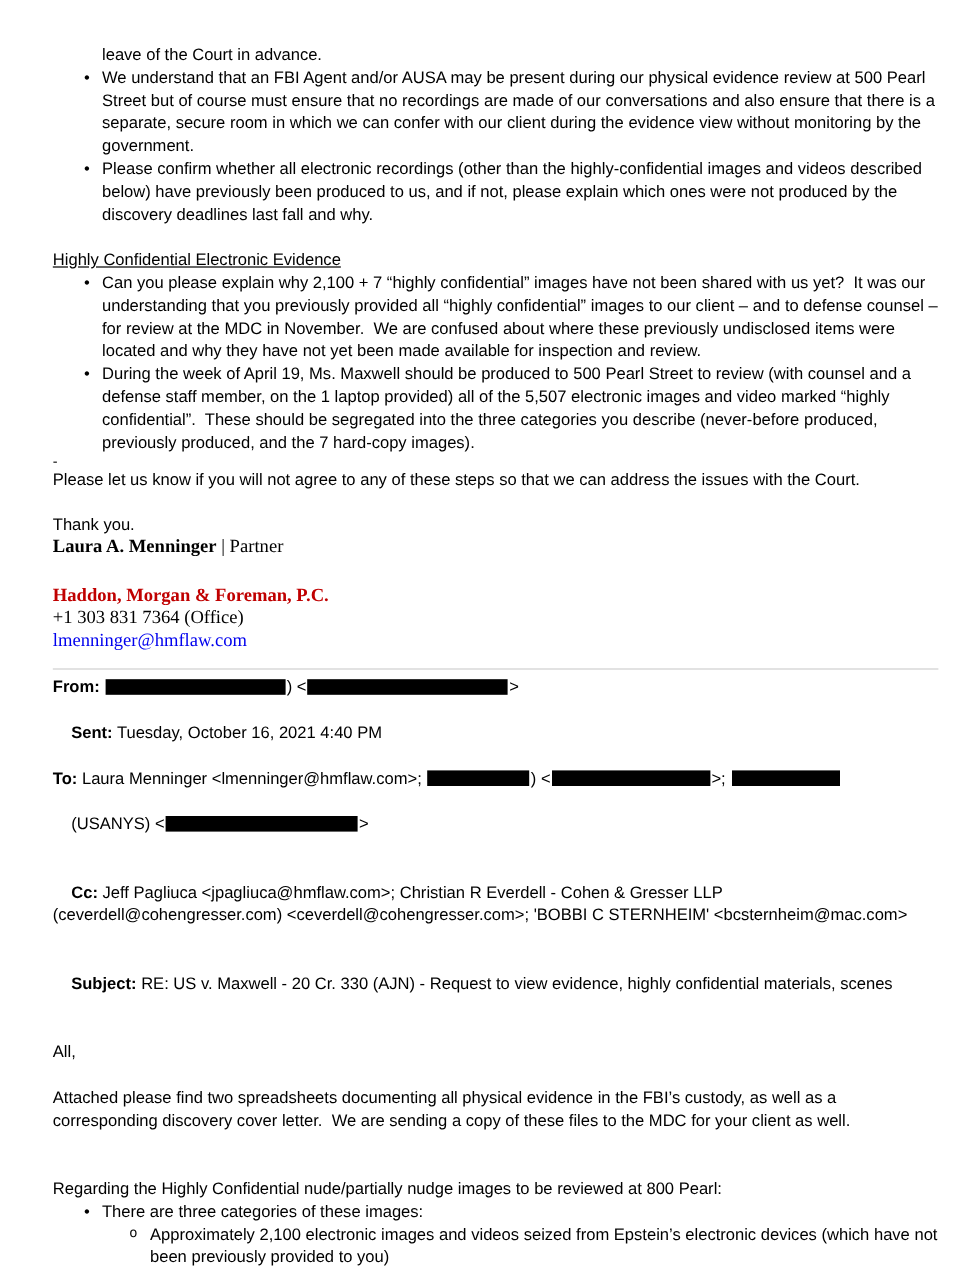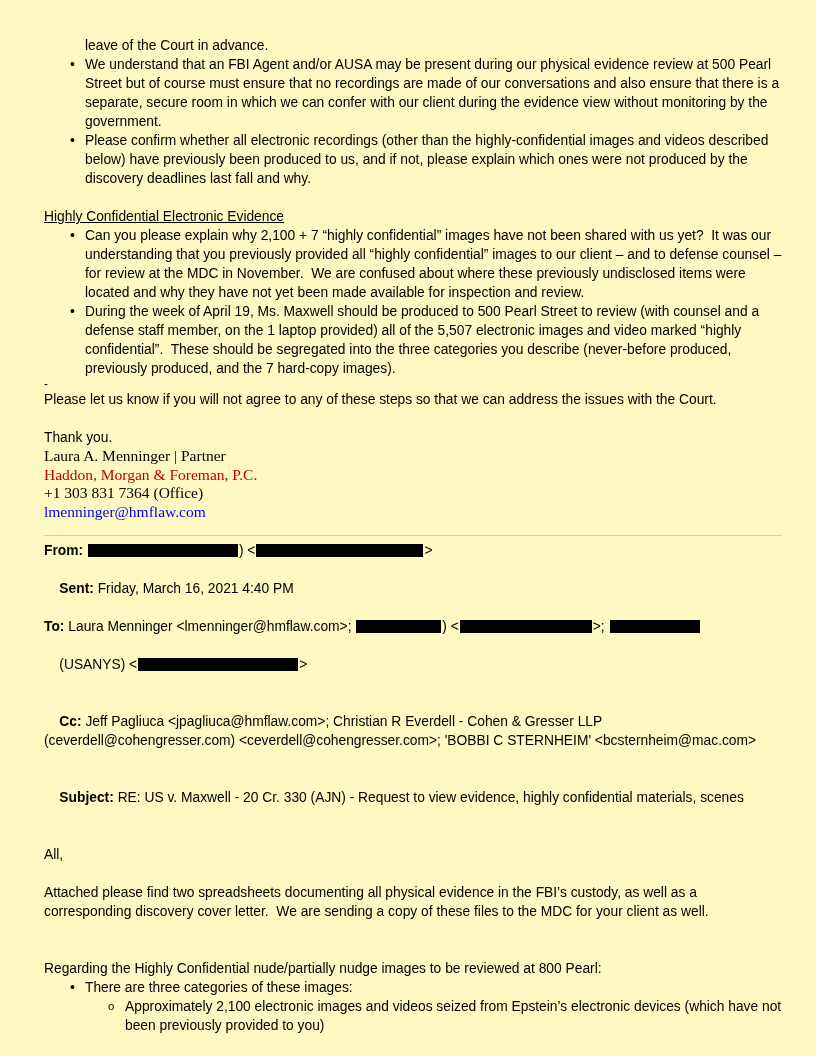--- a/index.html
+++ b/index.html
@@ -1,35 +1,35 @@
 <!DOCTYPE html>
 <html><head>
 <meta charset="utf-8">
 <style>
   html,body{margin:0;padding:0;background:#e8e8e8;}
   .page{
-    width:816px;height:1056px;background:#fef9c3;margin:0 auto;
+    width:816px;height:1056px;background:#ffffff;margin:0 auto;
     box-sizing:border-box;padding:36px 34px 0 44px;
     font-family:"Liberation Sans",sans-serif;font-size:13.8px;line-height:19px;
     color:#000;overflow:hidden;
   }
   .t{white-space:pre-wrap;}
   .gap{height:19px;}
   
   .b1{display:flex;}
   .b1 .mk{flex:0 0 15px;margin-left:26px;text-align:left;}
   .b2{display:flex;}
   .b2 .mk{flex:0 0 17px;margin-left:64px;font-size:11.5px;}
   .cont-line{margin-left:41px;}
   .heading{text-decoration:underline;}
   .dash-line{line-height:12px;font-size:12px;}
   
   .sig{font-family:"Liberation Serif",serif;font-size:15.5px;line-height:18.5px;}
-  .sig .name{font-weight:normal;}
-  .sig .firm{font-weight:normal;}
+  .sig .name{font-weight:bold;}
+  .sig .firm{font-weight:bold;margin-top:22px;}
   .sig a{cursor:pointer;}
   
   .rule{border:0;border-top:1px solid #cfcfcf;margin:14px 0 5px 0;}
   
   .hline{white-space:pre-wrap;}
   .hlbl{font-weight:bold;}
   .nowrap{white-space:nowrap;}
   .redact{display:inline-block;height:13px;background:#000;vertical-align:-2px;margin:0 1px;}
   .rb-from1{width:150px;}
   .rb-from2{width:167px;}
@@ -83,21 +83,21 @@
     <div class="t">+1 303 831 7364 (Office)</div>
     <div><a id="sig-link" style="color: rgb(0, 0, 238);">lmenninger@hmflaw.com</a></div>
   </div>
 
   <hr class="rule">
 
   <div class="hline nowrap">
     <span class="hlbl">From:</span><span> </span><span class="redact rb-from1"></span><span class="t">) &lt;</span><span class="redact rb-from2"></span><span class="t">&gt;</span>
   </div>
   <div class="hline">
-    <span class="hlbl">Sent:</span><span> </span><span class="t">Friday, March 16, 2021 4:40 PM</span>
+    <span class="hlbl">Sent:</span><span> </span><span class="t">Tuesday, October 16, 2021 4:40 PM</span>
   </div>
   <div class="hline nowrap">
     <span class="hlbl">To:</span><span> </span><span class="t">Laura Menninger &lt;lmenninger@hmflaw.com&gt;; </span><span class="redact rb-to1"></span><span class="t">) &lt;</span><span class="redact rb-to2"></span><span class="t">&gt;; </span><span class="redact rb-to3"></span>
   </div>
   <div class="hline">
     <span class="t">(USANYS) &lt;</span><span class="redact rb-usa"></span><span class="t">&gt;</span>
   </div>
   <div class="hline">
     <span class="hlbl">Cc:</span><span> </span><span class="t">Jeff Pagliuca &lt;jpagliuca@hmflaw.com&gt;; Christian R Everdell - Cohen &amp; Gresser LLP (ceverdell@cohengresser.com) &lt;ceverdell@cohengresser.com&gt;; 'BOBBI C STERNHEIM' &lt;bcsternheim@mac.com&gt;</span>
   </div>

